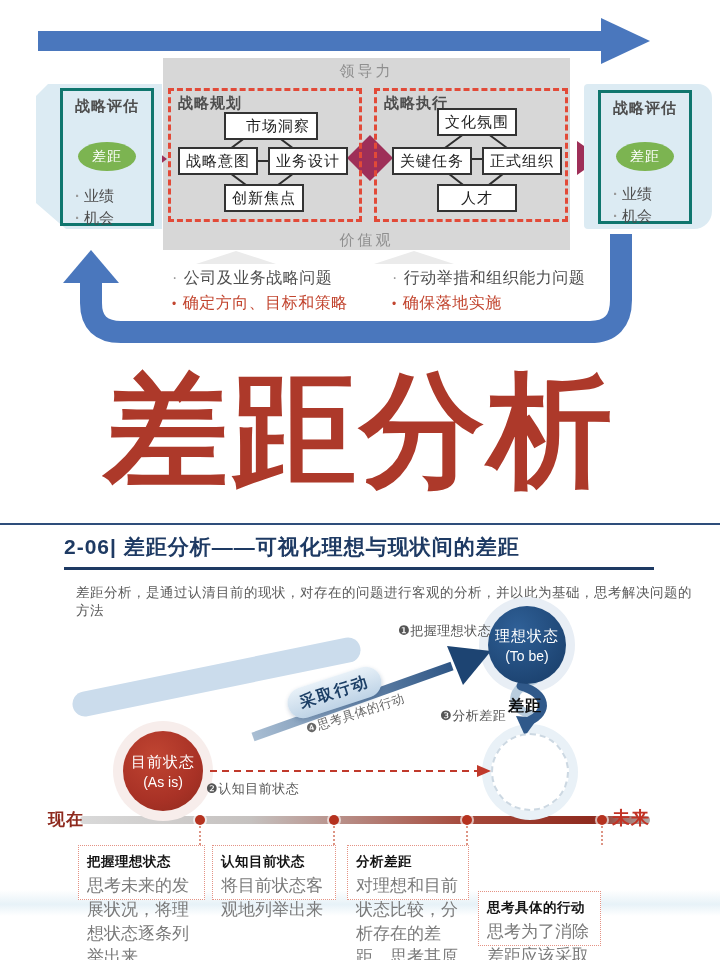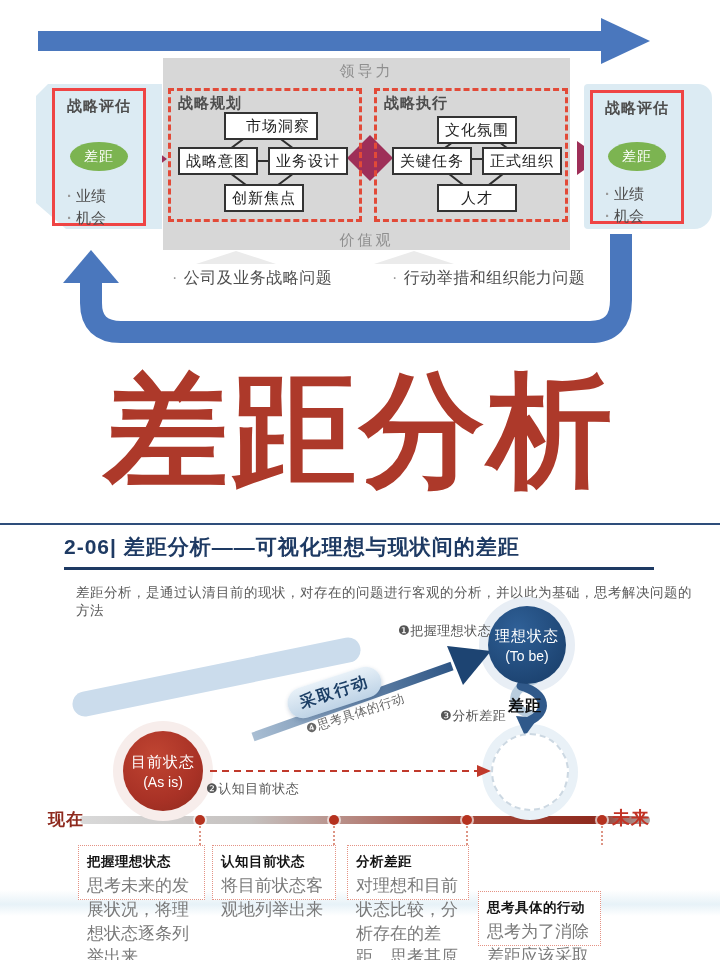--- a/index.html
+++ b/index.html
@@ -5,21 +5,21 @@
   html,body{margin:0;padding:0;background:#fff;}
   #canvas{position:relative;width:720px;height:960px;background:#ffffff;overflow:hidden;
           font-family:"Liberation Sans","DejaVu Sans",sans-serif;}
   .abs{position:absolute;}
   svg{position:absolute;left:0;top:0;}
 
   
   .graybox{background:#d7d7d7;}
   .graylabel{color:#8f8f8f;font-size:15px;letter-spacing:3px;text-align:center;width:407px;left:163px;}
   .bluebox{background:#dcebf3;}
-  .redrect{border:3px solid #ef4444;}
+  .redrect{border:3px solid #0f766e;margin-left:8px;}
   .evaltitle{width:100%;text-align:center;top:6px;font-size:15px;color:#4e4e4e;font-weight:600;letter-spacing:1px;}
   .gap-ellipse{width:58px;height:29px;background:#7cb451;border-radius:50%;color:#fff;font-size:14px;
                display:flex;align-items:center;justify-content:center;letter-spacing:1px;}
   .eval-bullets{font-size:15px;color:#4e4e4e;line-height:1.45;}
   .eval-bullets div::before{content:"·";color:#9a9a9a;margin-right:4px;font-weight:bold;}
   .dashedbox{border:3px dashed #e24a38;}
   .dashlabel{font-size:15px;font-weight:600;color:#4e4e4e;letter-spacing:1px;}
   .node{width:76px;height:24px;background:#fff;border:2px solid #333;display:flex;align-items:center;
         justify-content:center;font-size:15px;color:#1c1c1c;letter-spacing:1px;}
   .notes{font-size:16px;line-height:1.55;letter-spacing:.5px;}
@@ -116,30 +116,32 @@
     <div class="dashlabel" style="padding:3px 0 0 7px;">战略规划</div>
   </div>
   <div class="abs node" style="left:224px;top:112px;padding-left:14px;">市场洞察</div>
   <div class="abs node" style="left:178px;top:147px;">战略意图</div>
   <div class="abs node" style="left:268px;top:147px;">业务设计</div>
   <div class="abs node" style="left:224px;top:184px;">创新焦点</div>
 
   <div class="abs dashedbox" style="left:374px;top:88px;width:188px;height:128px;">
     <div class="dashlabel" style="padding:3px 0 0 7px;">战略执行</div>
   </div>
-  <div class="abs node" style="left:437px;top:116px;">文化氛围</div>
+  <div class="abs node" style="left:437px;top:108px;">文化氛围</div>
   <div class="abs node" style="left:392px;top:147px;">关键任务</div>
   <div class="abs node" style="left:482px;top:147px;">正式组织</div>
   <div class="abs node" style="left:437px;top:184px;">人才</div>
 
   <div class="abs notes" style="left:172px;top:266px;width:220px;">
     <div class="note-gray">公司及业务战略问题</div>
+    <div class="note-red">确定方向、目标和策略</div>
   </div>
   <div class="abs notes" style="left:392px;top:266px;width:250px;">
     <div class="note-gray">行动举措和组织能力问题</div>
+    <div class="note-red">确保落地实施</div>
   </div>
 
   <div class="abs bigtitle" style="top:362px;">差距分析</div>
 
   <div class="abs" style="left:0;top:523px;width:720px;height:2px;background:#2e4d7b;"></div>
   <div class="abs heading" style="left:64px;top:533px;">2-06| 差距分析——可视化理想与现状间的差距</div>
   <div class="abs" style="left:64px;top:567px;width:590px;height:2.5px;background:#1e3a63;"></div>
   <div class="abs desc" style="left:76px;top:584px;width:620px;">差距分析，是通过认清目前的现状，对存在的问题进行客观的分析，并以此为基础，思考解决问题的方法</div>
 
   <div class="abs fade" style="left:0;top:890px;width:720px;height:26px;"></div>

